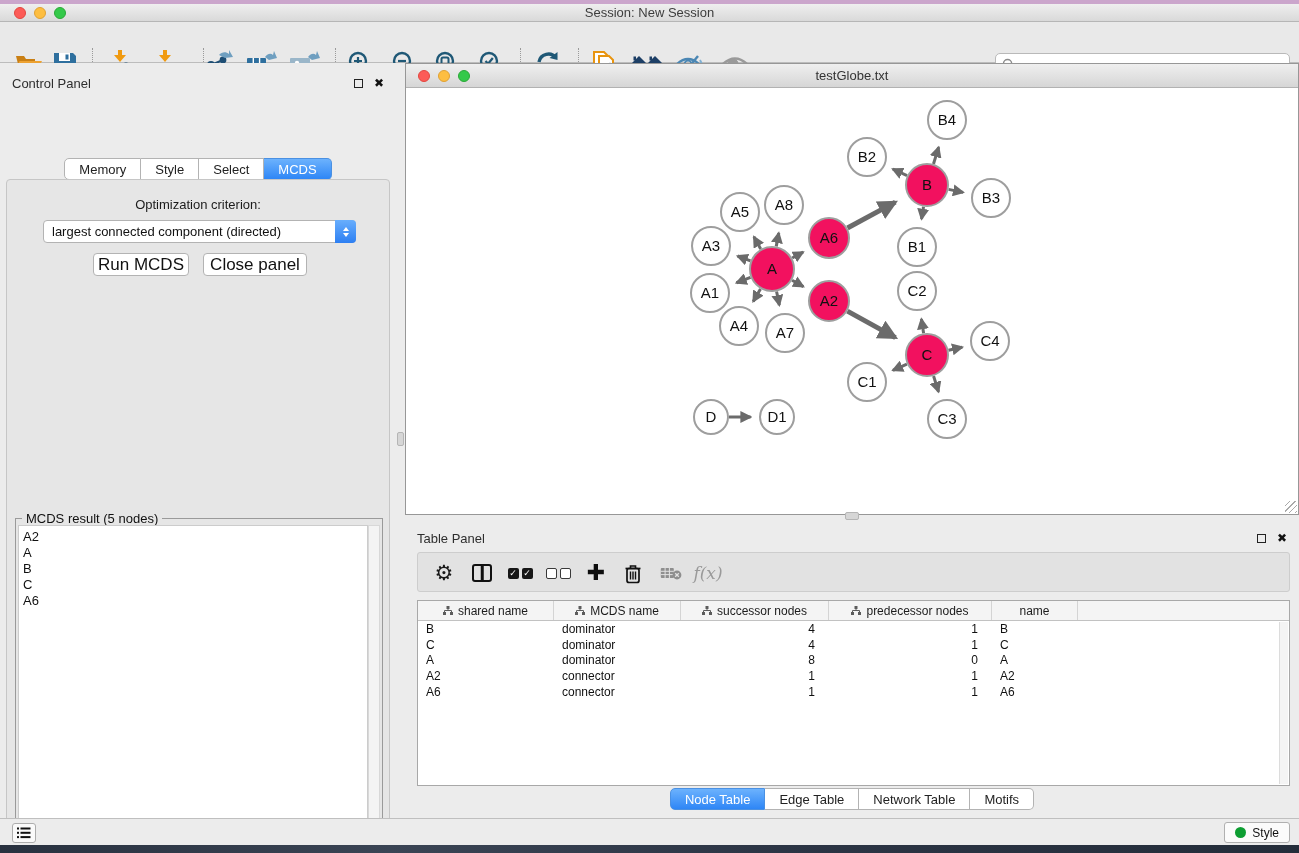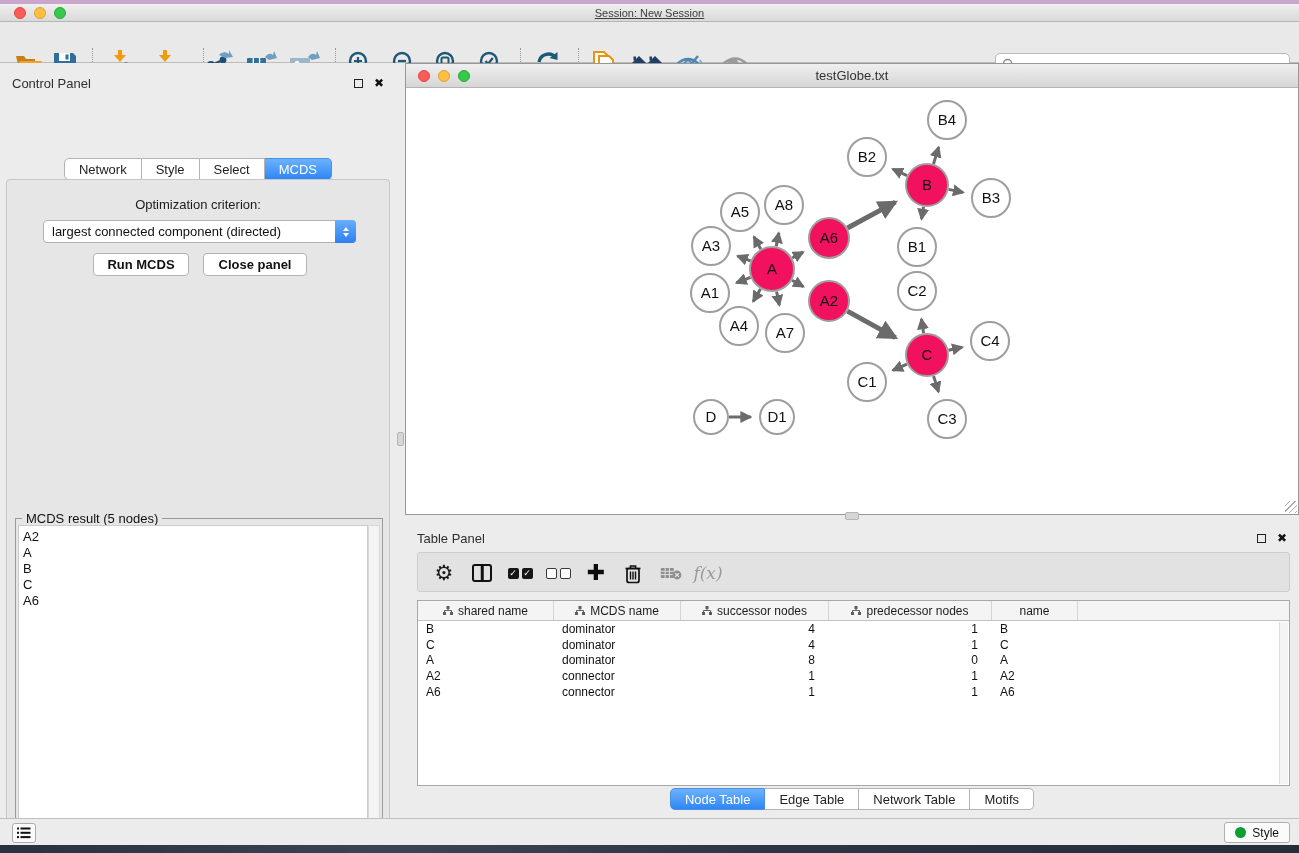--- a/index.html
+++ b/index.html
@@ -10,21 +10,21 @@
   
   #desktop-strip { left:0; top:0; width:1299px; height:4px; background:#cba6cc; }
   #titlebar { left:0; top:4px; width:1299px; height:18px;
     background:linear-gradient(#efefef,#d9d9d9); border-bottom:1px solid #b6b6b6;
     display:flex; align-items:center; }
   .tl { width:12px; height:12px; border-radius:50%; margin-right:8px; }
   .tl.red { background:#fc5b57; border:1px solid #e2463f; }
   .tl.yel { background:#fdbe41; border:1px solid #e0a133; }
   .tl.grn { background:#34c94a; border:1px solid #2aa837; }
   #titlebar .lights { display:flex; margin-left:14px; }
-  #main-title { position:absolute; left:0; right:0; text-align:center; font-size:11px; color:#3d3d3d;text-decoration:underline; }
+  #main-title { position:absolute; left:0; right:0; text-align:center; font-size:13px; color:#3d3d3d; }
 
   #toolbar { left:0; top:22px; width:1299px; height:41px; background:#e9e9e9; border-bottom:1px solid #bcbcbc; }
   .tb-btn { position:absolute; top:25px; width:34px; height:34px; display:flex; align-items:center; justify-content:center; }
   .tb-sep { position:absolute; top:26px; width:0; height:32px; border-left:1px dotted #9a9a9a; }
   #toolbar-search { position:absolute; left:995px; top:31px; width:295px; height:22px; background:#fff;
     border:1px solid #b9b9b9; border-radius:5px; display:flex; align-items:center; padding-left:6px; }
   #toolbar-search svg { flex:0 0 auto; }
   #toolbar-search input { border:none; outline:none; flex:1; font-size:12px; margin-left:4px; background:transparent; }
 
   
@@ -45,21 +45,21 @@
     border:1px solid #c6c6c6; border-radius:4px; }
   #opt-label { position:absolute; left:0; top:17px; width:100%; text-align:center; font-size:13px; color:#1b1b1b; }
   #opt-select { position:absolute; left:36px; top:40px; width:313px; height:23px; background:#fff;
     border:1px solid #b3b3b3; border-radius:4px; display:flex; align-items:center; font-size:13px; color:#111; }
   #opt-select .val { padding-left:8px; flex:1; white-space:nowrap; overflow:hidden; }
   #opt-select .stepper { width:21px; height:23px; margin:-1px -1px -1px 0; border-radius:0 4px 4px 0;
     background:linear-gradient(#68aefd,#2d7ff2); display:flex; flex-direction:column; align-items:center; justify-content:center; gap:2px; }
   .tri-up { width:0; height:0; border-left:3.5px solid transparent; border-right:3.5px solid transparent; border-bottom:4.5px solid #fff; }
   .tri-dn { width:0; height:0; border-left:3.5px solid transparent; border-right:3.5px solid transparent; border-top:4.5px solid #fff; }
   .push-btn { position:absolute; top:73px; height:23px; background:#fff; border:1px solid #b3b3b3; border-radius:4px;
-    font-size:13px; color:#111; display:flex; align-items:center; justify-content:center;font-weight:bold; }
+    font-size:17px; color:#111; display:flex; align-items:center; justify-content:center; }
   #run-btn { left:86px; width:96px; }
   #closep-btn { left:196px; width:104px; }
 
   #mcds-group { position:absolute; left:8px; top:338px; width:368px; height:340px; border:1px solid #9a9a9a; }
   #mcds-title { position:absolute; left:6px; top:-8px; background:#e6e6e6; padding:0 4px; font-size:13px; color:#111; }
   #mcds-list { position:absolute; left:2px; top:6px; right:14px; bottom:2px; background:#fff; border:1px solid #ccc;
     font-size:13px; color:#111; padding:3px 0 0 4px; line-height:16px; }
   #mcds-scroll { position:absolute; top:6px; right:2px; bottom:2px; width:12px; background:#f4f4f4; border:1px solid #d8d8d8; }
 
   
@@ -283,21 +283,21 @@
 </div>
 
 <div id="control-panel" class="abs">
   <div class="panel-head" style="margin-top:7px">
     <span>Control Panel</span>
     <span class="spacer"></span>
     <span class="float-ico"></span>
     <span class="close-ico">✖</span>
   </div>
   <div id="cp-tabs">
-      <div class="seg">Network</div>
+      <div class="seg">Memory</div>
       <div class="seg">Style</div>
       <div class="seg">Select</div>
       <div class="seg sel">MCDS</div>
     </div>
   <div id="cp-body">
     <div id="opt-select">
       <span class="val">largest connected component (directed)</span>
       <span class="stepper">
           <span class="tri-up"></span>
           <span class="tri-dn"></span>

